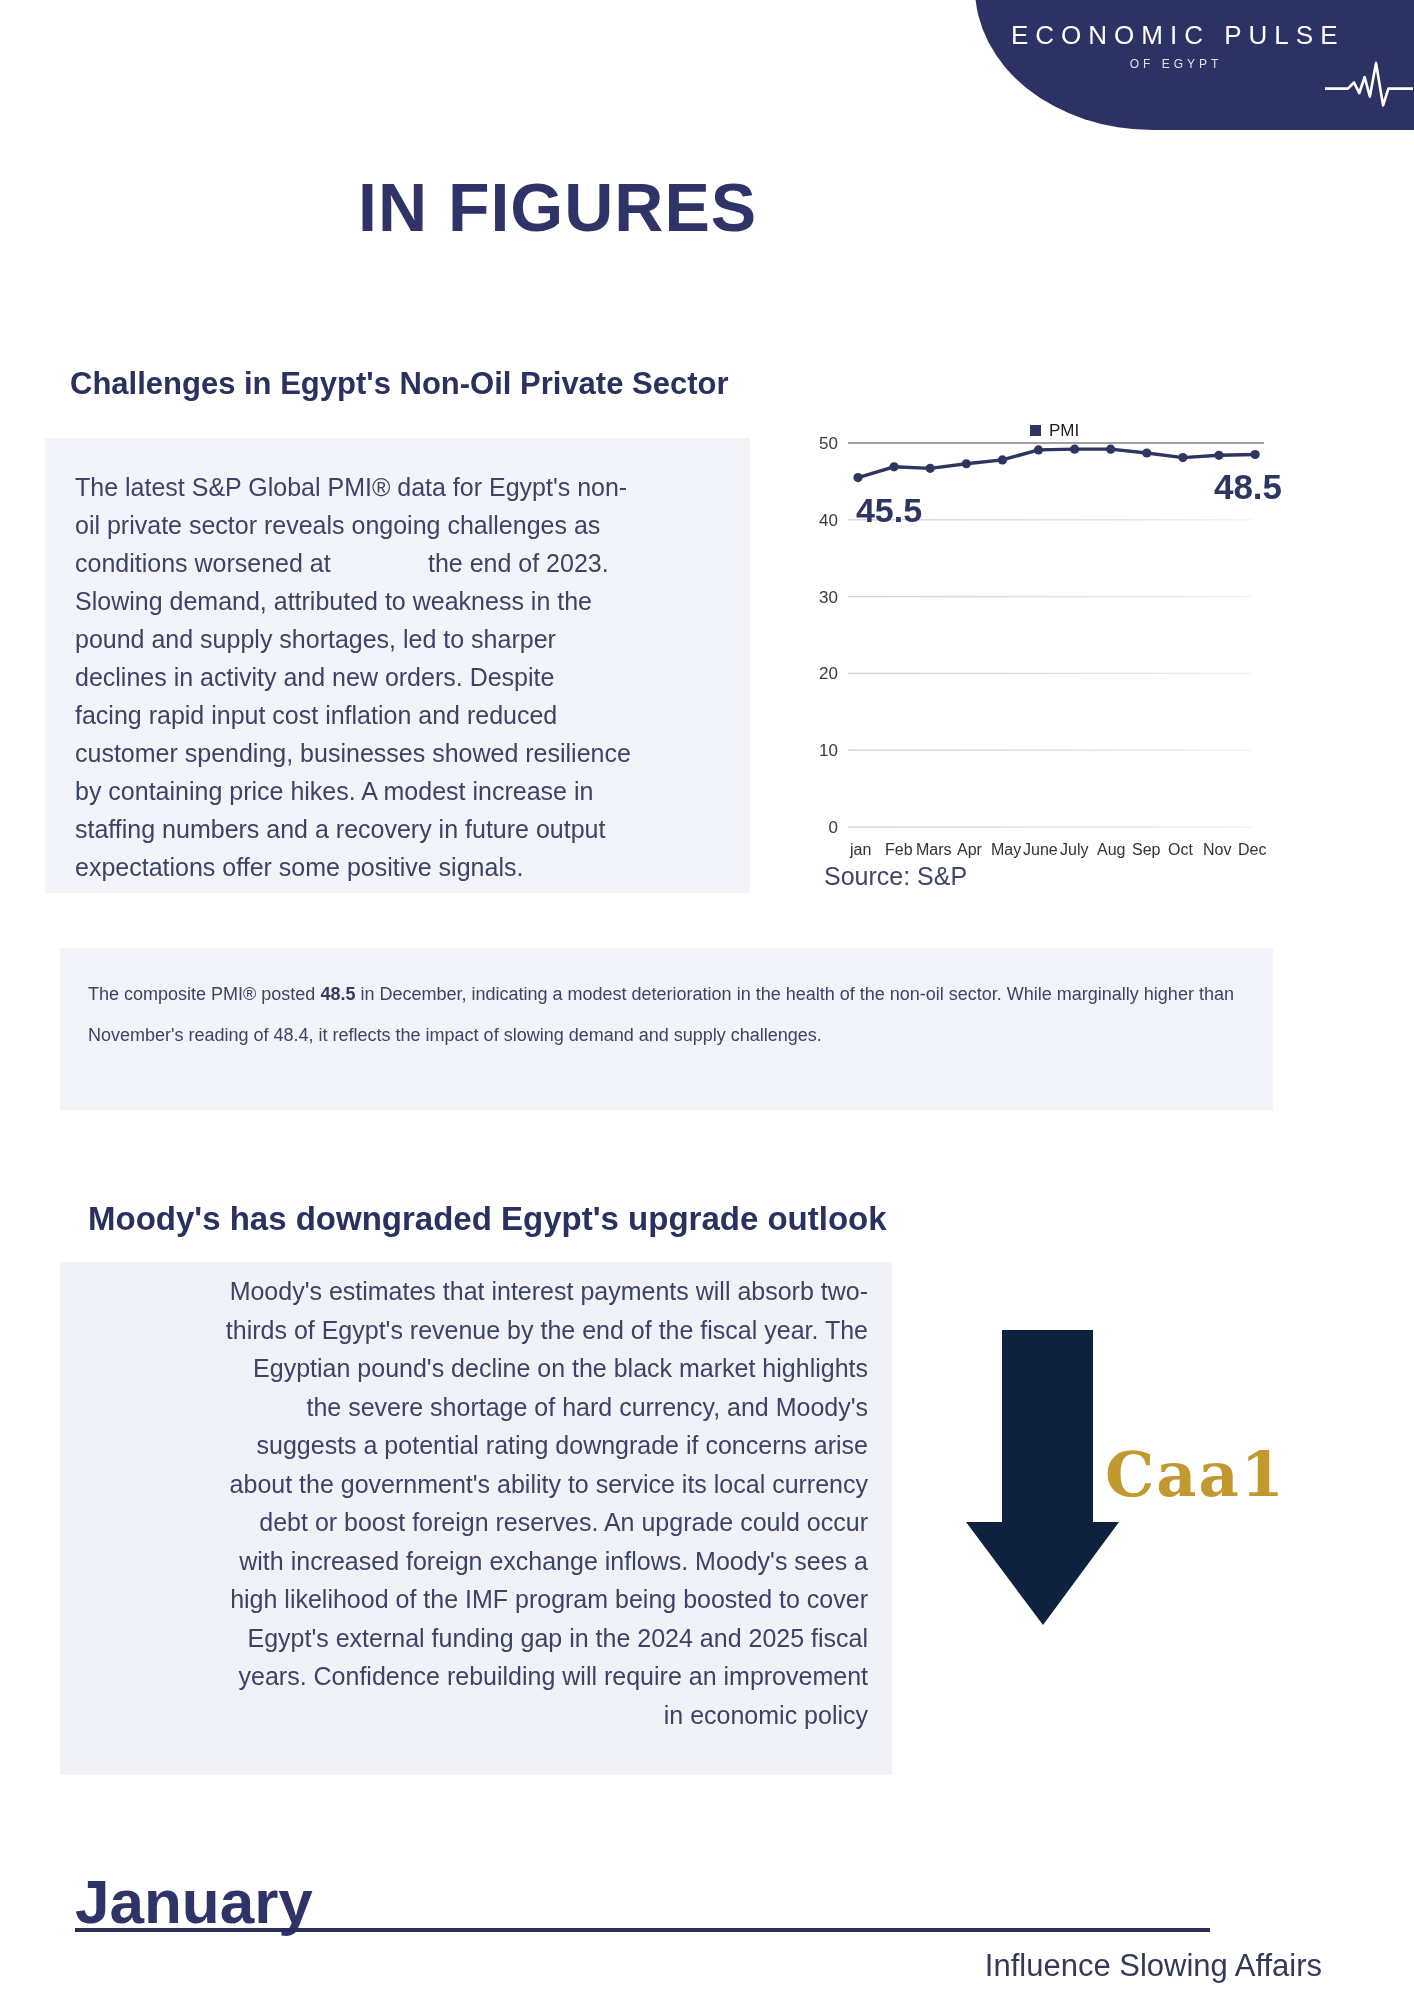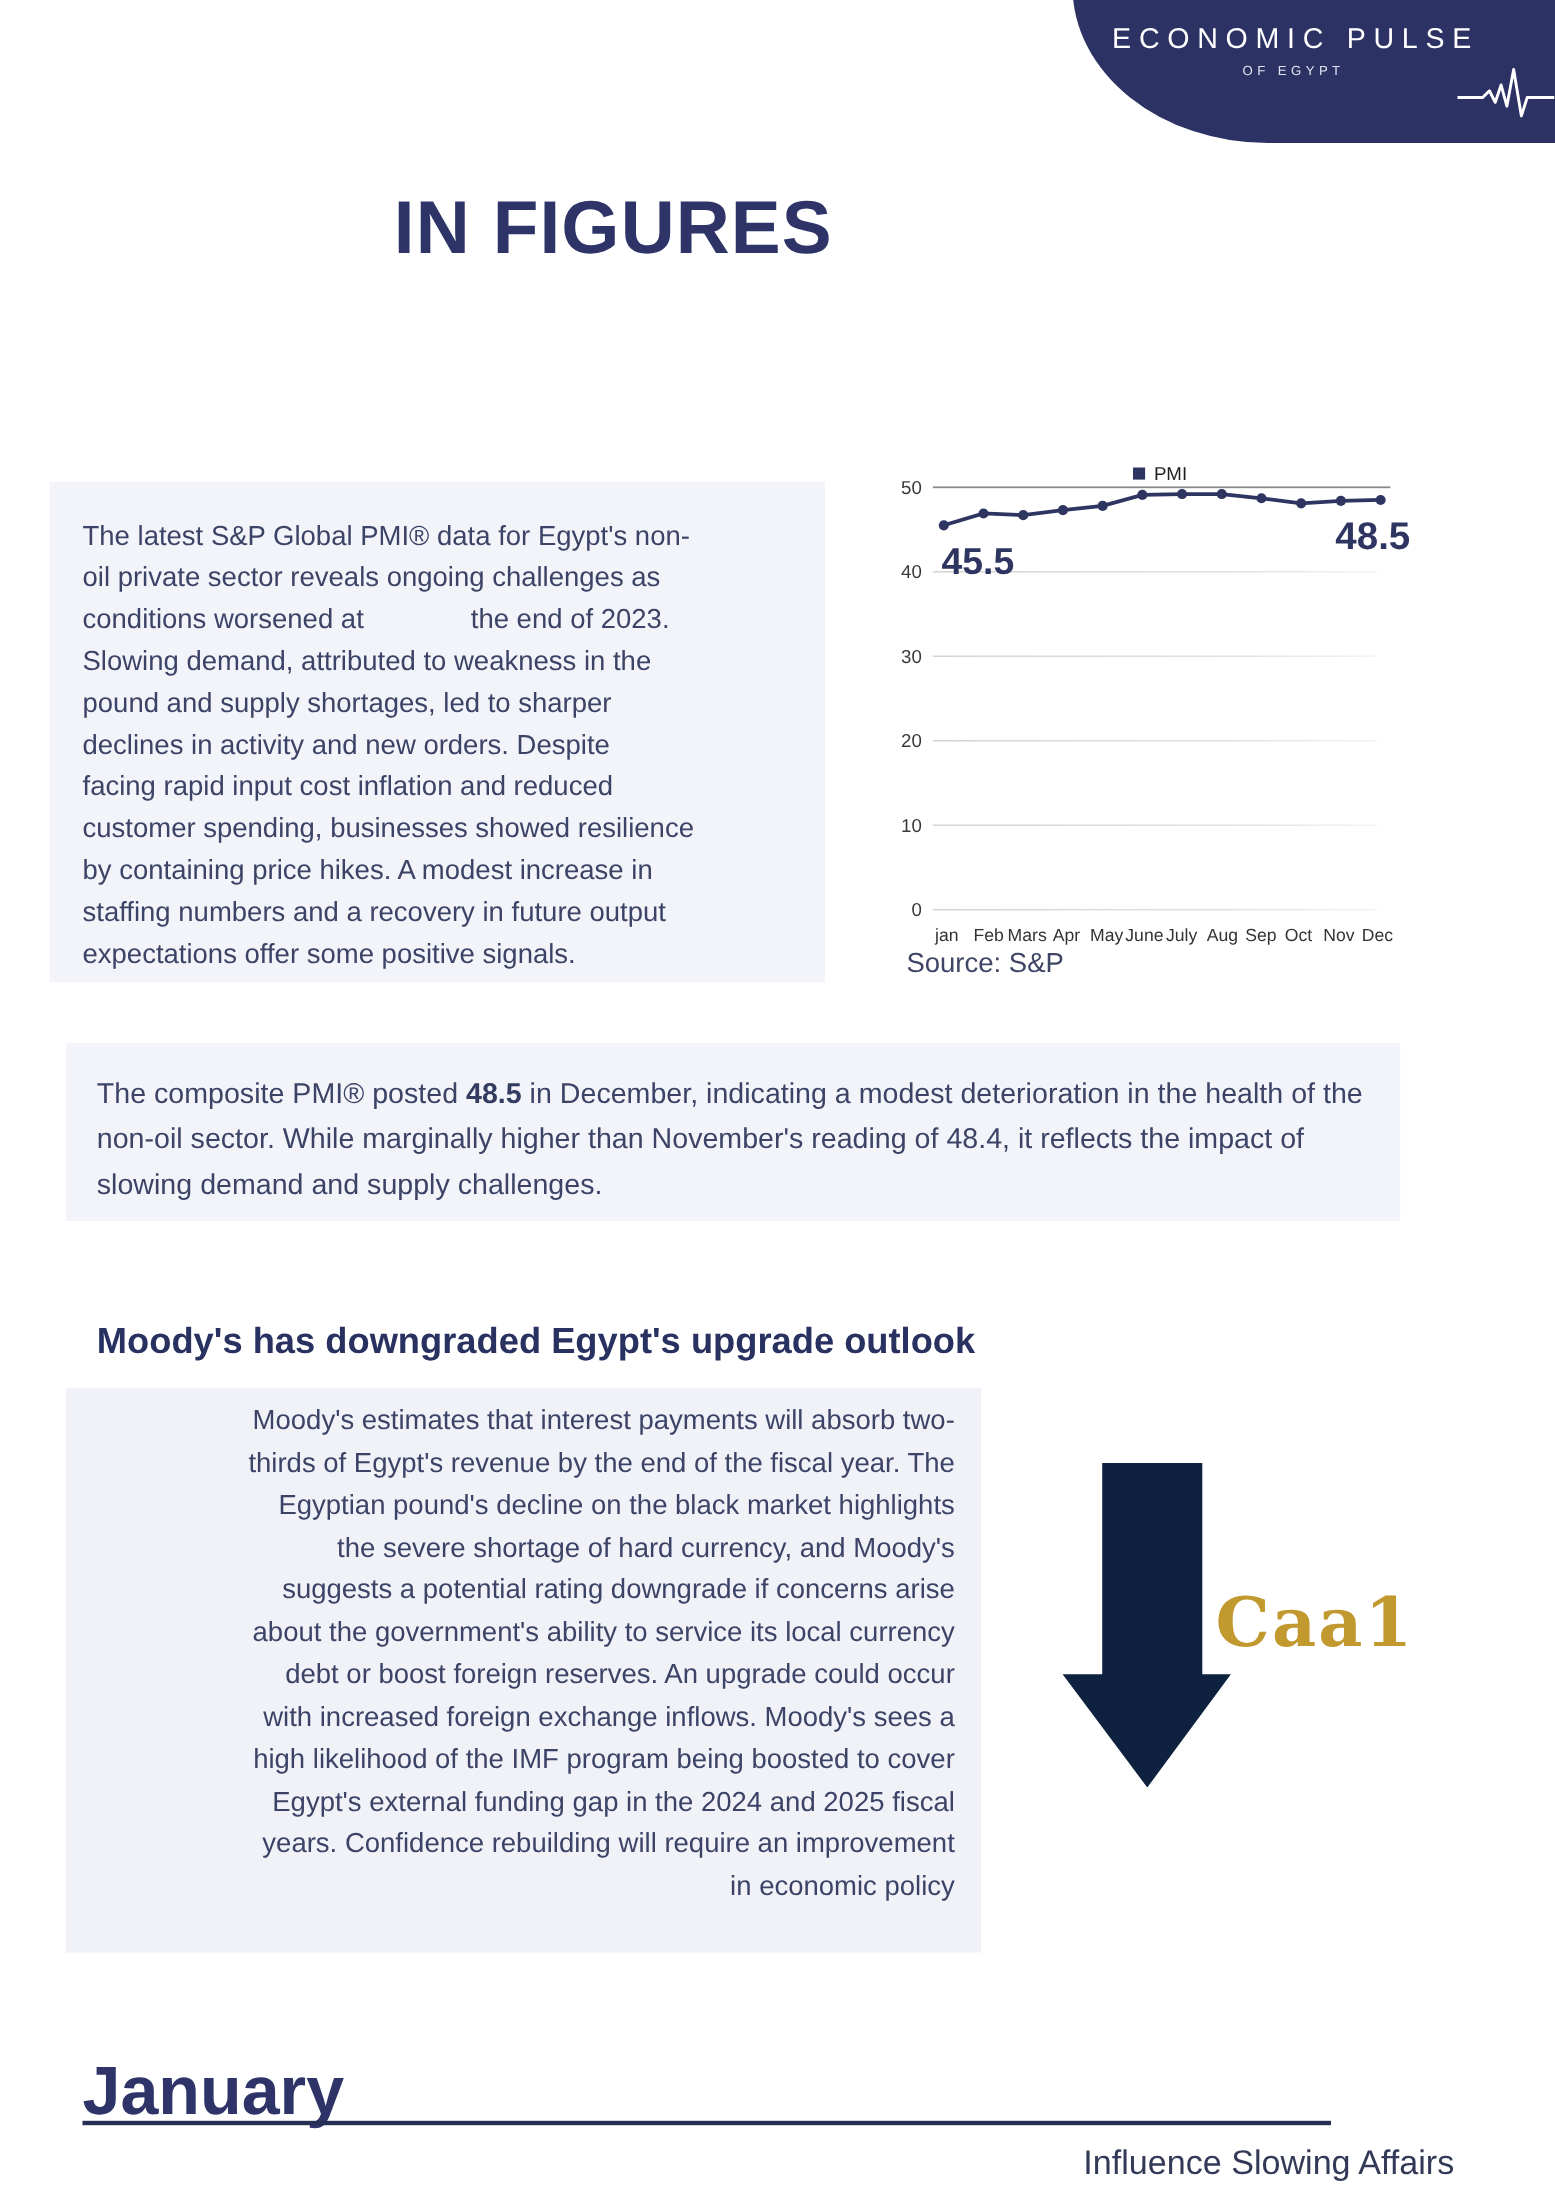--- a/index.html
+++ b/index.html
@@ -27,21 +27,21 @@
   }
   .box1 p{margin:0;padding:30px 25px 0 30px;font-size:25px;line-height:38px;color:#3c4366;white-space:pre-wrap;}
   
   .chart{position:absolute;left:812px;top:410px;width:590px;height:505px;}
   .chart svg{display:block;}
   .chart-source{position:absolute;left:12px;top:452px;font-size:25px;color:#3e4565;}
   
   .box2{
     position:absolute;left:60px;top:948px;width:1213px;height:162px;background:#f2f4f9;
   }
-  .box2 p{margin:0;padding:26px 34px 0 28px;font-size:26px;line-height:41px;color:#3c4366;}
+  .box2 p{margin:0;padding:26px 34px 0 28px;font-size:18px;line-height:41px;color:#3c4366;}
   .box2 b{font-weight:700;color:#333b61;}
   
   .sec2-heading{position:absolute;left:88px;top:1200px;font-size:33px;font-weight:700;color:#28315f;}
   .box3{
     position:absolute;left:60px;top:1262px;width:832px;height:513px;background:#f0f2f8;
   }
   .box3 p{margin:0;padding:10px 24px 0 28px;font-size:25px;line-height:38.5px;color:#3c4366;white-space:pre-wrap;text-align:right;}
   .arrow{position:absolute;left:966px;top:1330px;width:153px;height:295px;}
   .rating{
     position:absolute;left:1105px;top:1438px;font-family:"DejaVu Serif",serif;
@@ -62,20 +62,21 @@
       <div class="badge-title">ECONOMIC PULSE</div>
       <div class="badge-subtitle">OF EGYPT</div>
     </div>
     <svg class="pulse" viewBox="0 0 100 60">
       <polyline points="0,33 26,33 33,26 39,38 45,20 51,42 58,4 66,52 72,33 100,33" fill="none" stroke="#ffffff" stroke-width="3" stroke-linejoin="round" stroke-linecap="round"></polyline>
     </svg>
   </div>
 
   <div class="title-l2">IN FIGURES</div>
 
+  <div class="sec1-heading">Challenges in Egypt's Non-Oil Private Sector</div>
   <div class="box1">
     <p>The latest S&amp;P Global PMI® data for Egypt's non-
 oil private sector reveals ongoing challenges as
 conditions worsened at              the end of 2023.
 Slowing demand, attributed to weakness in the
 pound and supply shortages, led to sharper
 declines in activity and new orders. Despite
 facing rapid input cost inflation and reduced
 customer spending, businesses showed resilience
 by containing price hikes. A modest increase in

